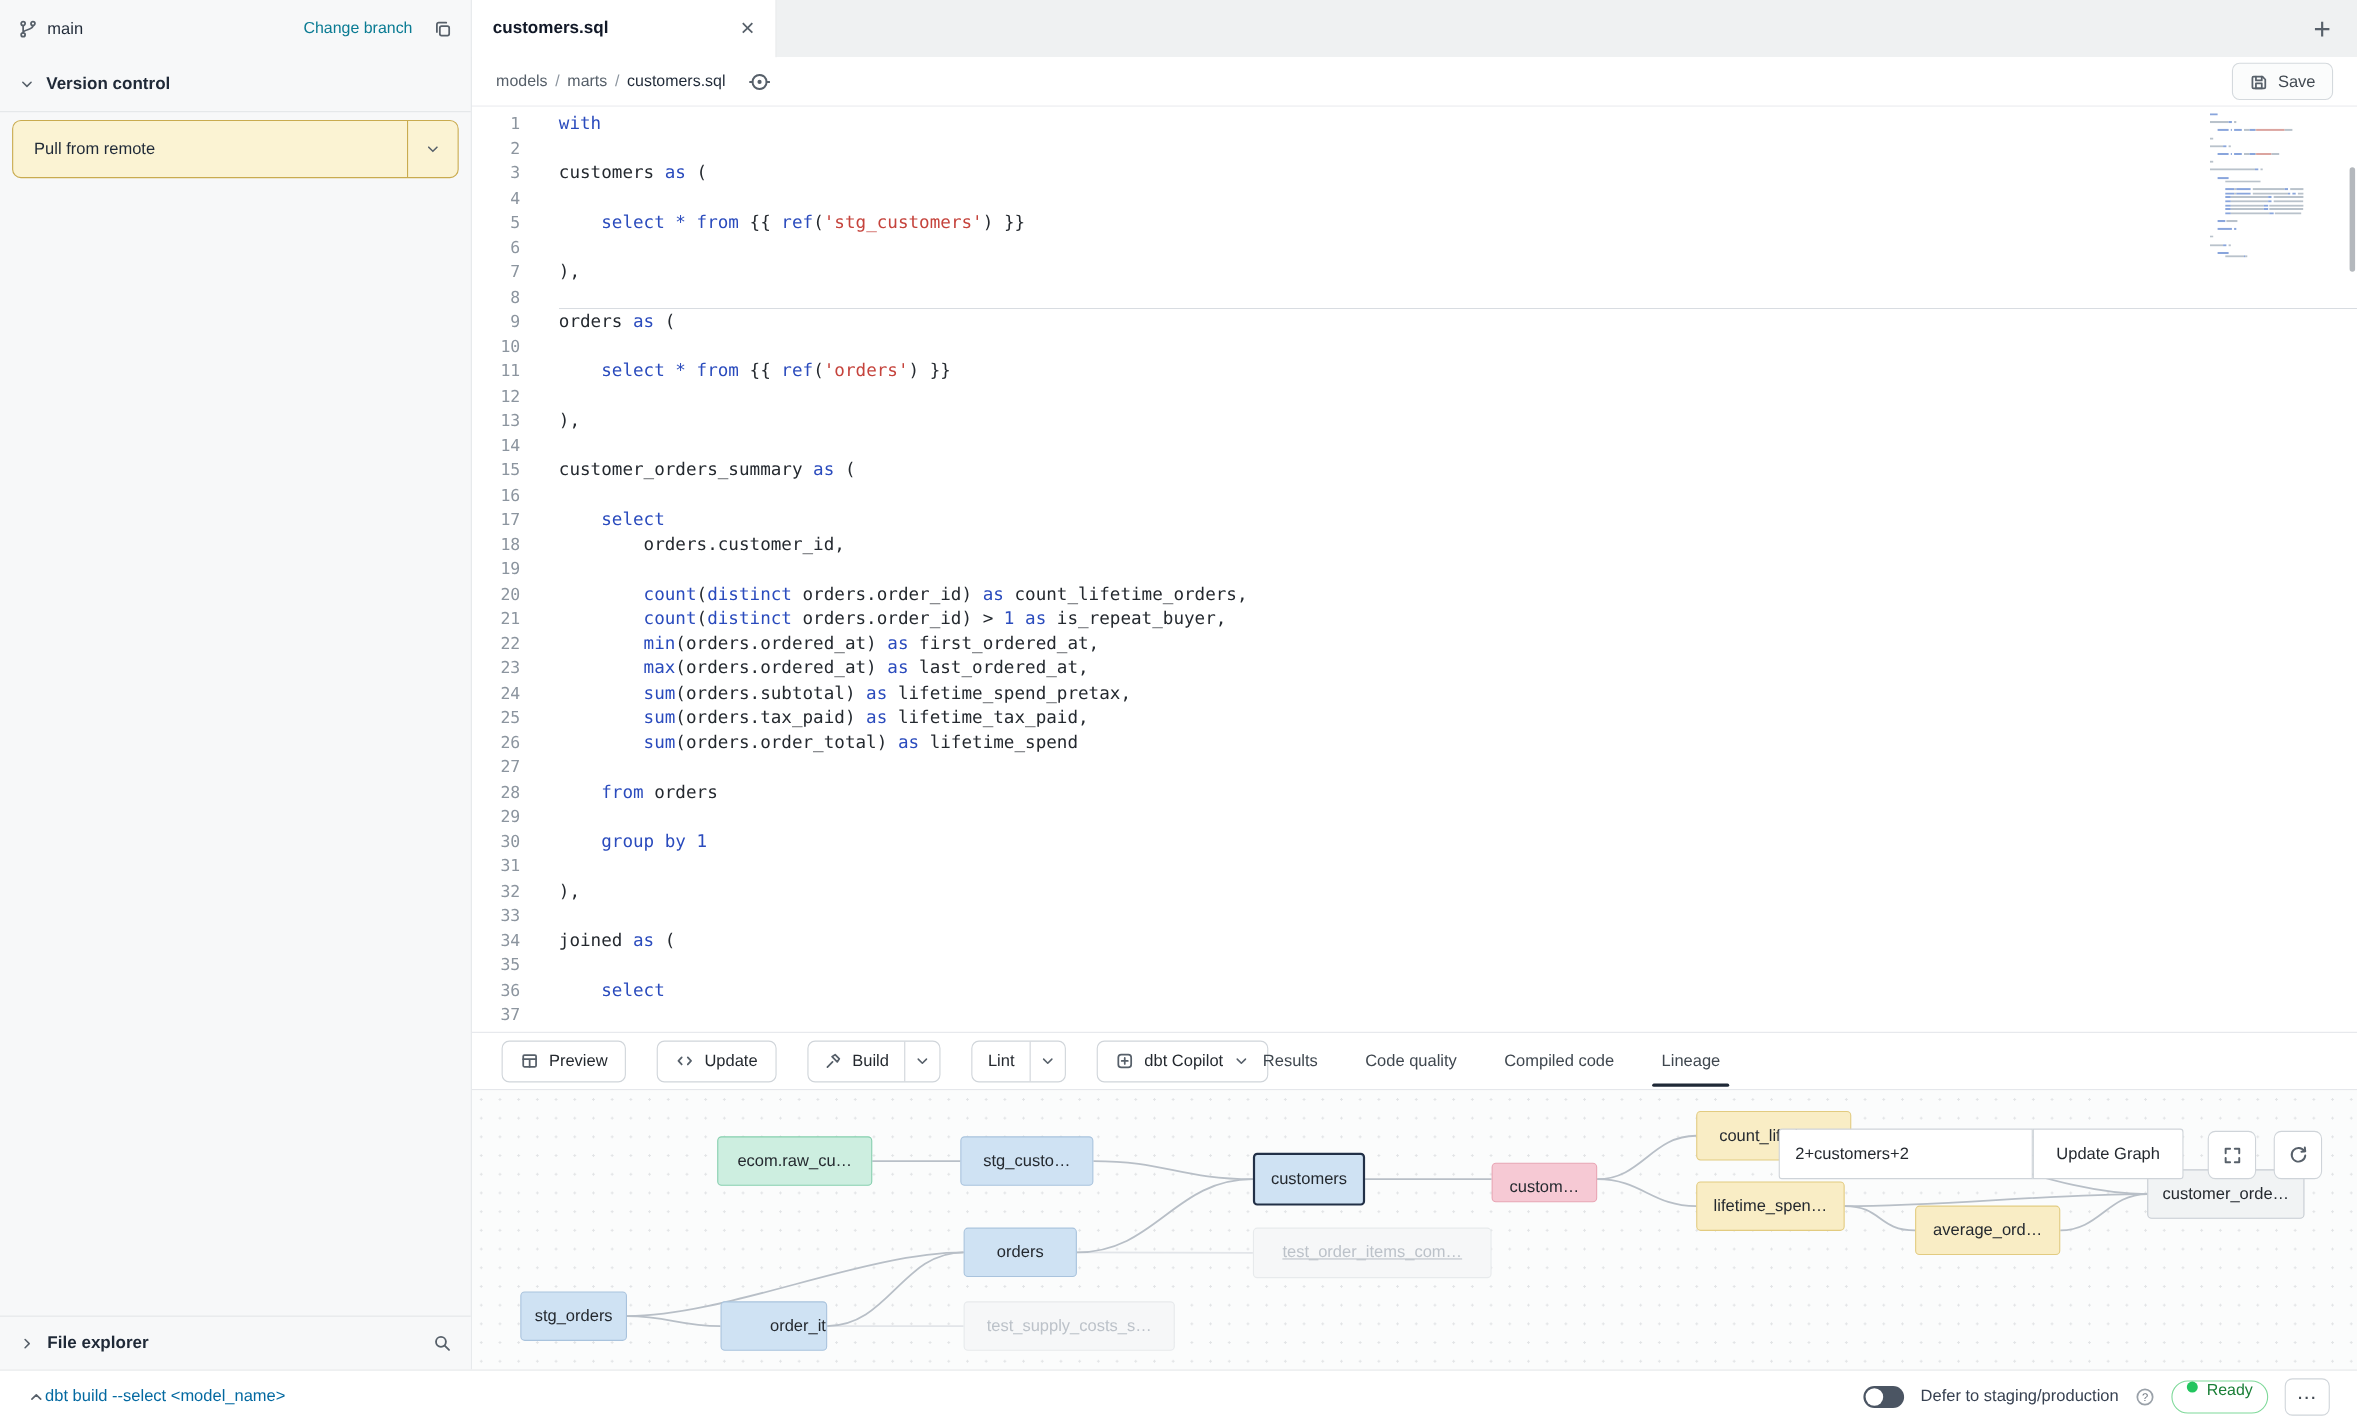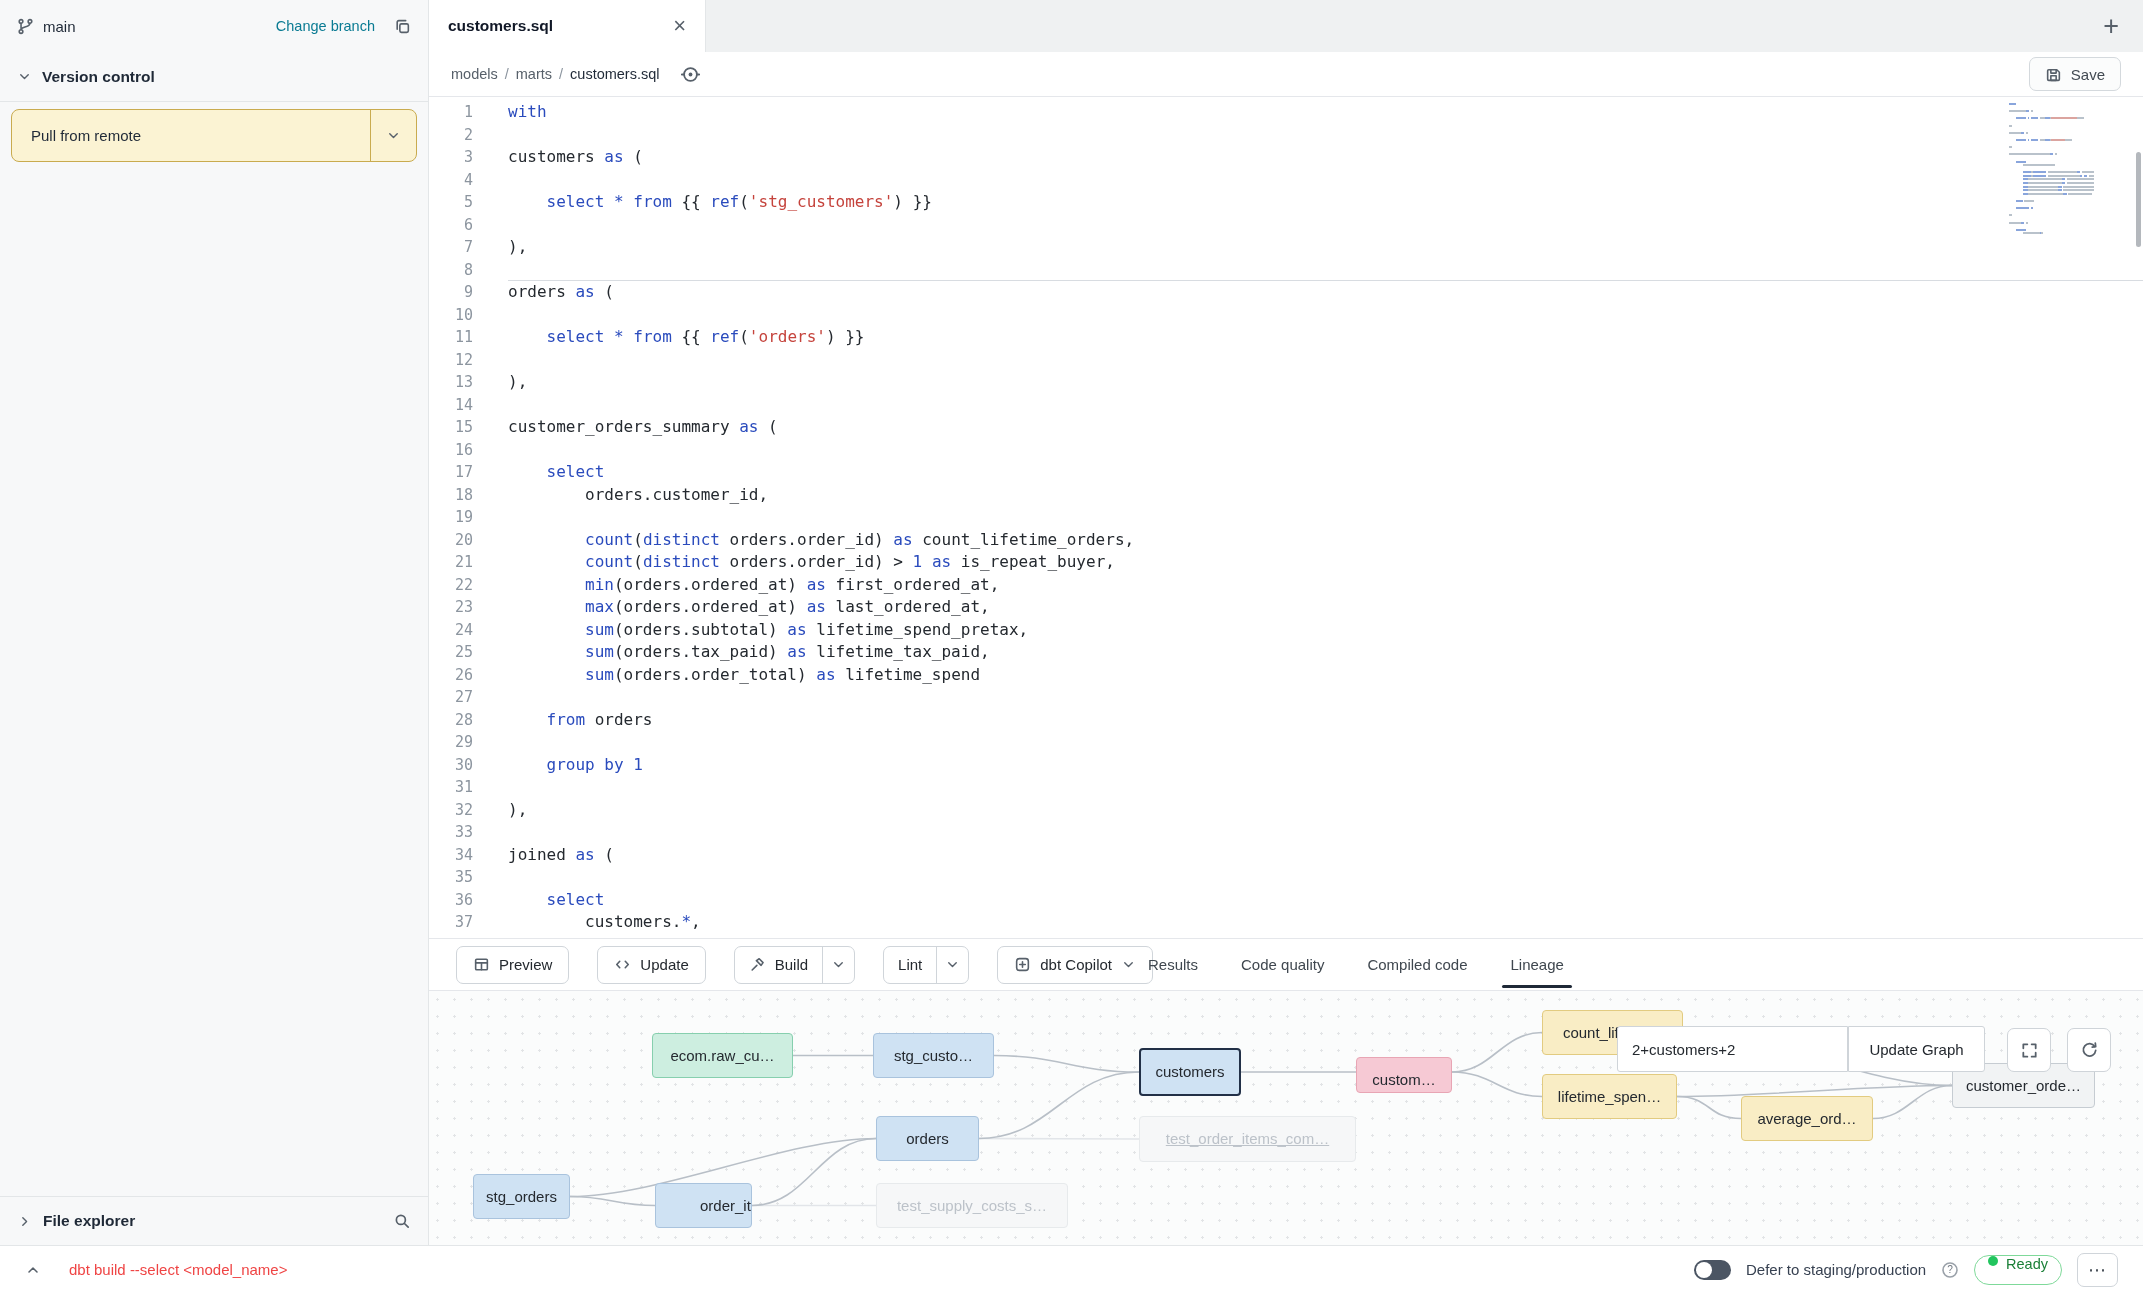--- a/index.html
+++ b/index.html
@@ -79,21 +79,21 @@
   .node-yellow{background:#f9edc5;border-color:#e2cb80}
   .node-plain{background:#f1f3f4;border-color:#c6ccd2}
   .node-faded{background:#f6f7f8;border-color:#e7eaec;color:#bcc2c9}
   .graph-search{position:absolute;left:1188px;top:35px;width:231px;height:46px;border:1px solid #cfd4d9;background:#fff;font-size:15px;font-family:"Liberation Sans",sans-serif;color:#24292f;padding:0 14px;border-radius:3px 0 0 3px;outline:none}
   .update-btn{position:absolute;left:1419px;top:35px;width:137px;height:46px;border:1px solid #cfd4d9;background:#fff;font-size:15px;color:#24292f;border-radius:0 3px 3px 0;cursor:pointer}
   .graph-icon-btn{position:absolute;top:37px;width:44px;height:44px;border:1px solid #cfd4d9;background:#fff;border-radius:7px;display:flex;align-items:center;justify-content:center;cursor:pointer}
 
   
   .statusbar{position:absolute;left:0;top:1245px;width:2143px;height:48px;border-top:1px solid #e3e6e8;background:#fff;display:flex;align-items:center;padding:0 25px;gap:0}
   .sb-chevron{cursor:pointer}
-  .command{margin-left:28px;color:#ef4444;font-size:15px;cursor:text}
+  .command{color:#0369a1;font-size:15px;cursor:text}
   .sb-right{margin-left:auto;display:flex;align-items:center;gap:15px}
   .toggle{width:37px;height:20px;border-radius:10px;background:#4b5563;position:relative;cursor:pointer}
   .toggle .knob{position:absolute;left:2px;top:2px;width:16px;height:16px;border-radius:50%;background:#fff}
   .defer-label{font-size:15px;color:#374151}
   .ready-badge{display:flex;gap:8px;height:30px;border:1.5px solid #7fd99a;border-radius:16px;padding:0 13px;font-size:14.5px;color:#1a7f37;background:#fff}
   .ready-dot{width:10px;height:10px;border-radius:50%;background:#22c55e}
   .more-btn{width:41px;height:34px;border:1px solid #d0d5da;border-radius:7px;background:#fff;display:flex;align-items:center;justify-content:center;font-size:18px;color:#424a52;letter-spacing:1px;cursor:pointer}
 </style>
 </head>
 <body>
@@ -258,21 +258,20 @@
           <div class="code-line"></div>
           <div class="code-line"><span class="tk-p">    </span><span class="tk-k">from</span><span class="tk-p"> orders</span></div>
           <div class="code-line"></div>
           <div class="code-line"><span class="tk-p">    </span><span class="tk-k">group by</span><span class="tk-p"> </span><span class="tk-n">1</span></div>
           <div class="code-line"></div>
           <div class="code-line"><span class="tk-p">),</span></div>
           <div class="code-line"></div>
           <div class="code-line"><span class="tk-p">joined </span><span class="tk-k">as</span><span class="tk-p"> (</span></div>
           <div class="code-line"></div>
           <div class="code-line"><span class="tk-p">    </span><span class="tk-k">select</span></div>
-          <div class="code-line"><span class="tk-p">        customers.</span><span class="tk-o">*</span><span class="tk-p">,</span></div>
         </div>
       <div class="minimap">
           <div class="mm-line"><span class="mm-seg mm-k" style="width: 6.8px;"></span></div>
           <div class="mm-line"></div>
           <div class="mm-line"><span class="mm-seg mm-p" style="width: 17px;"></span><span class="mm-seg mm-k" style="width: 3.4px;"></span><span class="mm-seg mm-sp" style="width: 1.7px;"></span><span class="mm-seg mm-p" style="width: 1.7px;"></span></div>
           <div class="mm-line"></div>
           <div class="mm-line"><span class="mm-seg mm-sp" style="width: 6.8px;"></span><span class="mm-seg mm-k" style="width: 10.2px;"></span><span class="mm-seg mm-sp" style="width: 1.7px;"></span><span class="mm-seg mm-o" style="width: 1.7px;"></span><span class="mm-seg mm-sp" style="width: 1.7px;"></span><span class="mm-seg mm-k" style="width: 6.8px;"></span><span class="mm-seg mm-sp" style="width: 1.7px;"></span><span class="mm-seg mm-p" style="width: 5.1px;"></span><span class="mm-seg mm-k" style="width: 5.1px;"></span><span class="mm-seg mm-p" style="width: 1.7px;"></span><span class="mm-seg mm-s" style="width: 25.5px;"></span><span class="mm-seg mm-p" style="width: 6.8px;"></span></div>
           <div class="mm-line"></div>
           <div class="mm-line"><span class="mm-seg mm-p" style="width: 3.4px;"></span></div>
           <div class="mm-line"></div>

